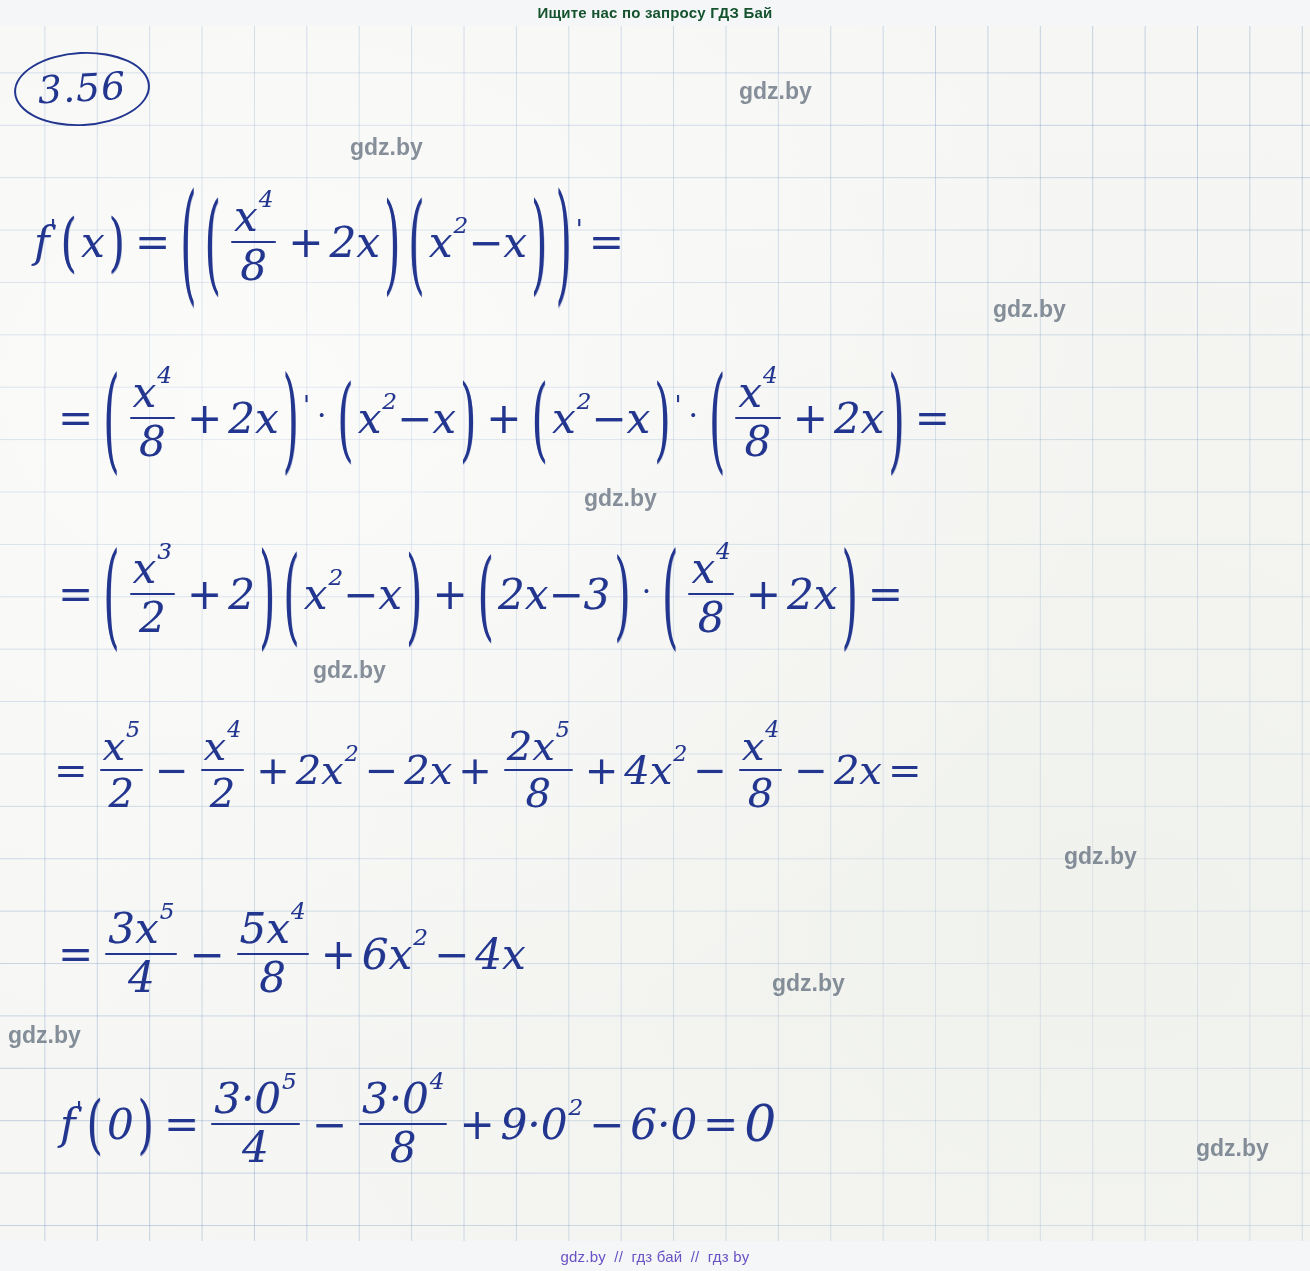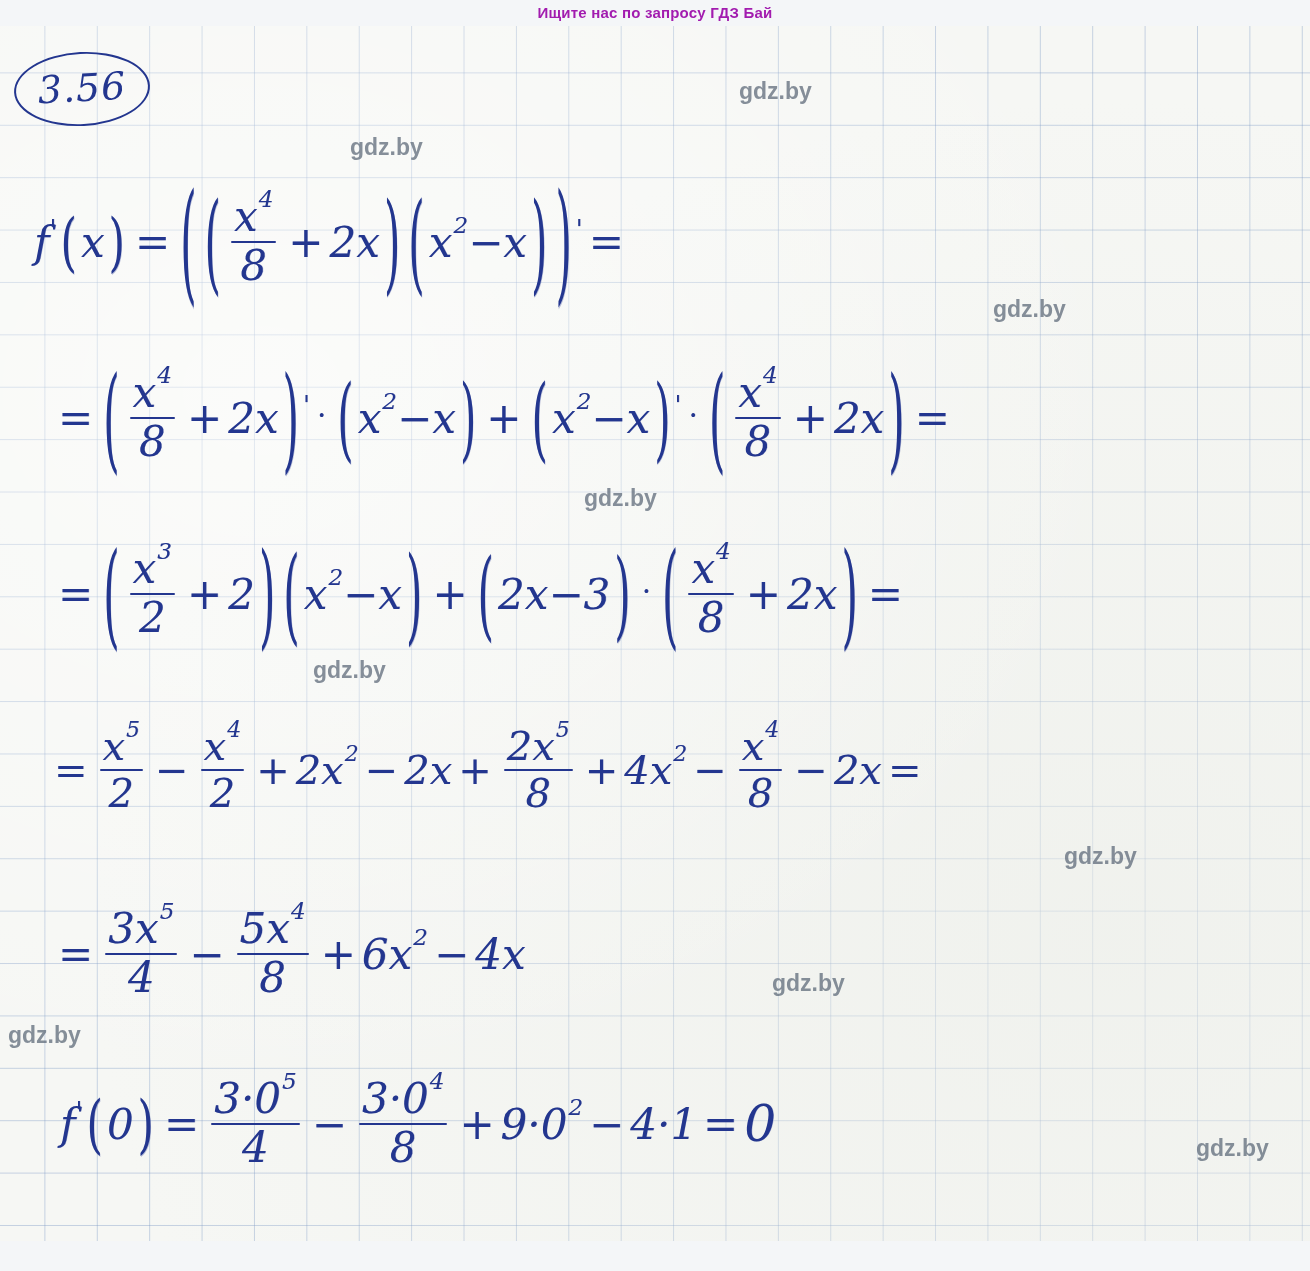--- a/index.html
+++ b/index.html
@@ -38,21 +38,21 @@
     background:
       radial-gradient(ellipse at 20% 30%, rgba(255,255,255,0.55), rgba(255,255,255,0) 60%),
       radial-gradient(ellipse at 85% 75%, rgba(236,238,233,0.6), rgba(255,255,255,0) 65%);
     pointer-events: none;
   }
   
   .banner {
     position: absolute;
     width: 100%;
     text-align: center;
-    color: #a21caf;
+    color: #14532d;
     font-size: 15px;
     font-weight: bold;
     letter-spacing: 0.2px;
   }
   #banner-top { top: 4px; }
   #banner-bottom {
     bottom: 6px;
     color: #6a52c4;
     font-weight: normal;
     font-size: 15px;
@@ -322,29 +322,36 @@
     </span>
     <span class="op">−</span>
     <span class="frac">
       <span class="nu"><span>3·0</span><span class="sup">4</span></span>
       <span class="bar"></span>
       <span class="de">8</span>
     </span>
     <span class="op">+</span>
     <span class="tok"><span>9·0</span><span class="sup">2</span></span>
     <span class="op">−</span>
-    <span class="tok">4·1</span>
+    <span class="tok">6·0</span>
     <span class="op">=</span>
     <span class="tok" style="font-size:50px;">0</span>
   </div>
 
   <div class="wm" style="left:739px; top:78px;">gdz.by</div>
   <div class="wm" style="left:350px; top:134px;">gdz.by</div>
   <div class="wm" style="left:993px; top:296px;">gdz.by</div>
   <div class="wm" style="left:584px; top:485px;">gdz.by</div>
   <div class="wm" style="left:313px; top:657px;">gdz.by</div>
   <div class="wm" style="left:1064px; top:843px;">gdz.by</div>
   <div class="wm" style="left:772px; top:970px;">gdz.by</div>
   <div class="wm" style="left:8px;   top:1022px;">gdz.by</div>
   <div class="wm" style="left:1196px; top:1135px;">gdz.by</div>
 
+  <div class="banner" id="banner-bottom">
+    <span>gdz.by</span>
+    <span class="sep">//</span>
+    <span>гдз бай</span>
+    <span class="sep">//</span>
+    <span>гдз by</span>
+  </div>
 
 </div>
 
 </body></html>

